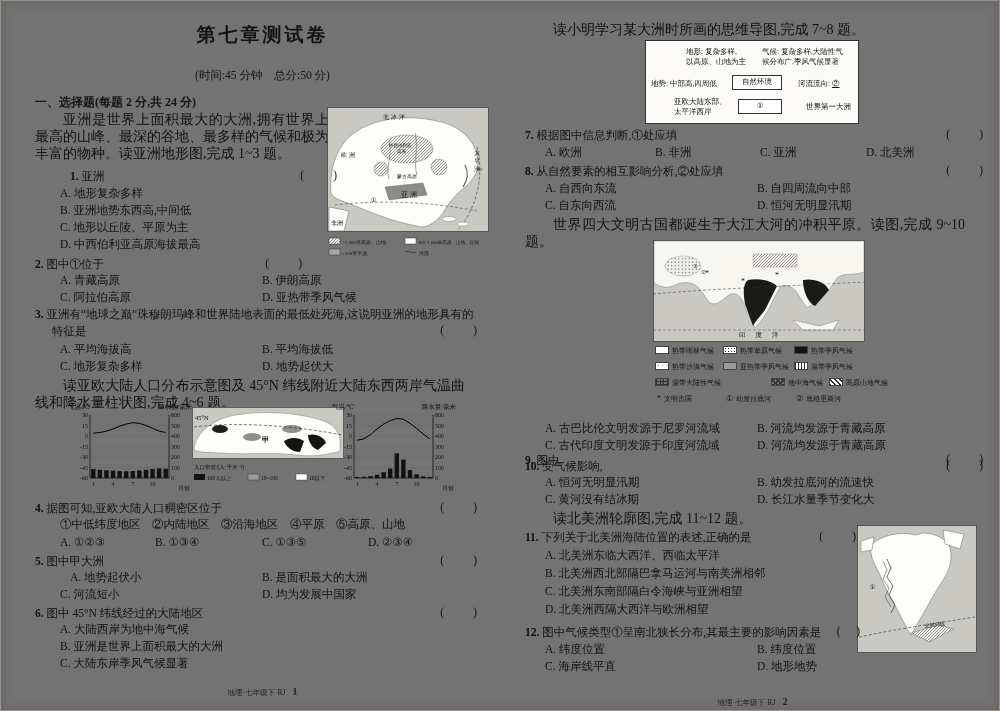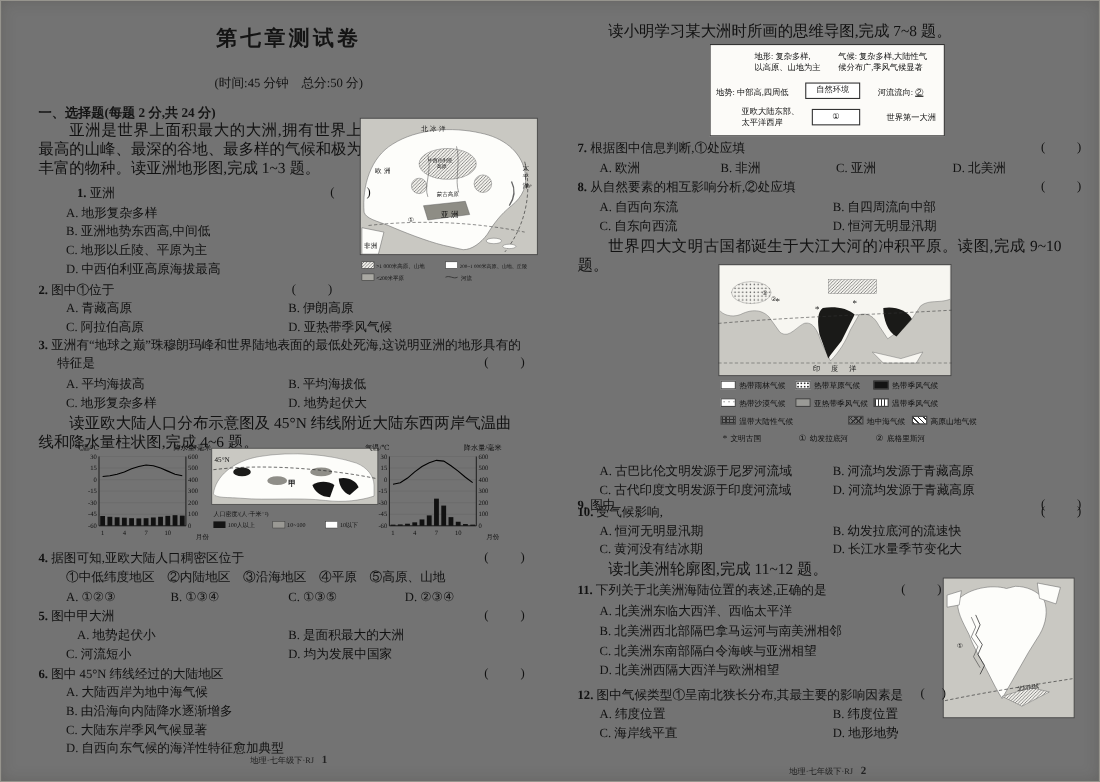--- a/index.html
+++ b/index.html
@@ -252,23 +252,22 @@
   <span class="opt" style="left:60px;top:570px;margin-left:10px;">A. 地势起伏小</span>
   <span class="opt" style="left:262px;top:570px;">B. 是面积最大的大洲</span>
   <span class="opt" style="left:60px;top:587px;">C. 河流短小</span>
   <span class="opt" style="left:262px;top:587px;">D. 均为发展中国家</span>
 
   <div class="q" style="left:35px;top:605px;width:427px;">
     <span class="qn">6.</span> <span>图中 45°N 纬线经过的大陆地区</span>
     <span class="paren">(　　)</span>
   </div>
   <span class="opt" style="left:60px;top:622px;">A. 大陆西岸为地中海气候</span>
-  <span class="opt" style="left:60px;top:639px;">B. 由沿海向内陆降水逐渐增多</span>
+  <span class="opt" style="left:60px;top:639px;">B. 亚洲是世界上面积最大的大洲</span>
   <span class="opt" style="left:60px;top:656px;">C. 大陆东岸季风气候显著</span>
-  <span class="opt" style="left:60px;top:673px;">D. 自西向东气候的海洋性特征愈加典型</span>
 
   <div class="foot" style="left:30px;top:686px;width:465px;">
     <span>地理·七年级下·RJ</span><b>1</b>
   </div>
 
   <div class="para" style="left:525px;top:21px;width:440px;">读小明学习某大洲时所画的思维导图,完成 7~8 题。</div>
 
   <div id="mindmap">
     <div class="mm" style="left:40px;top:6px;width:72px;">地形: 复杂多样,
 以高原、山地为主</div>

